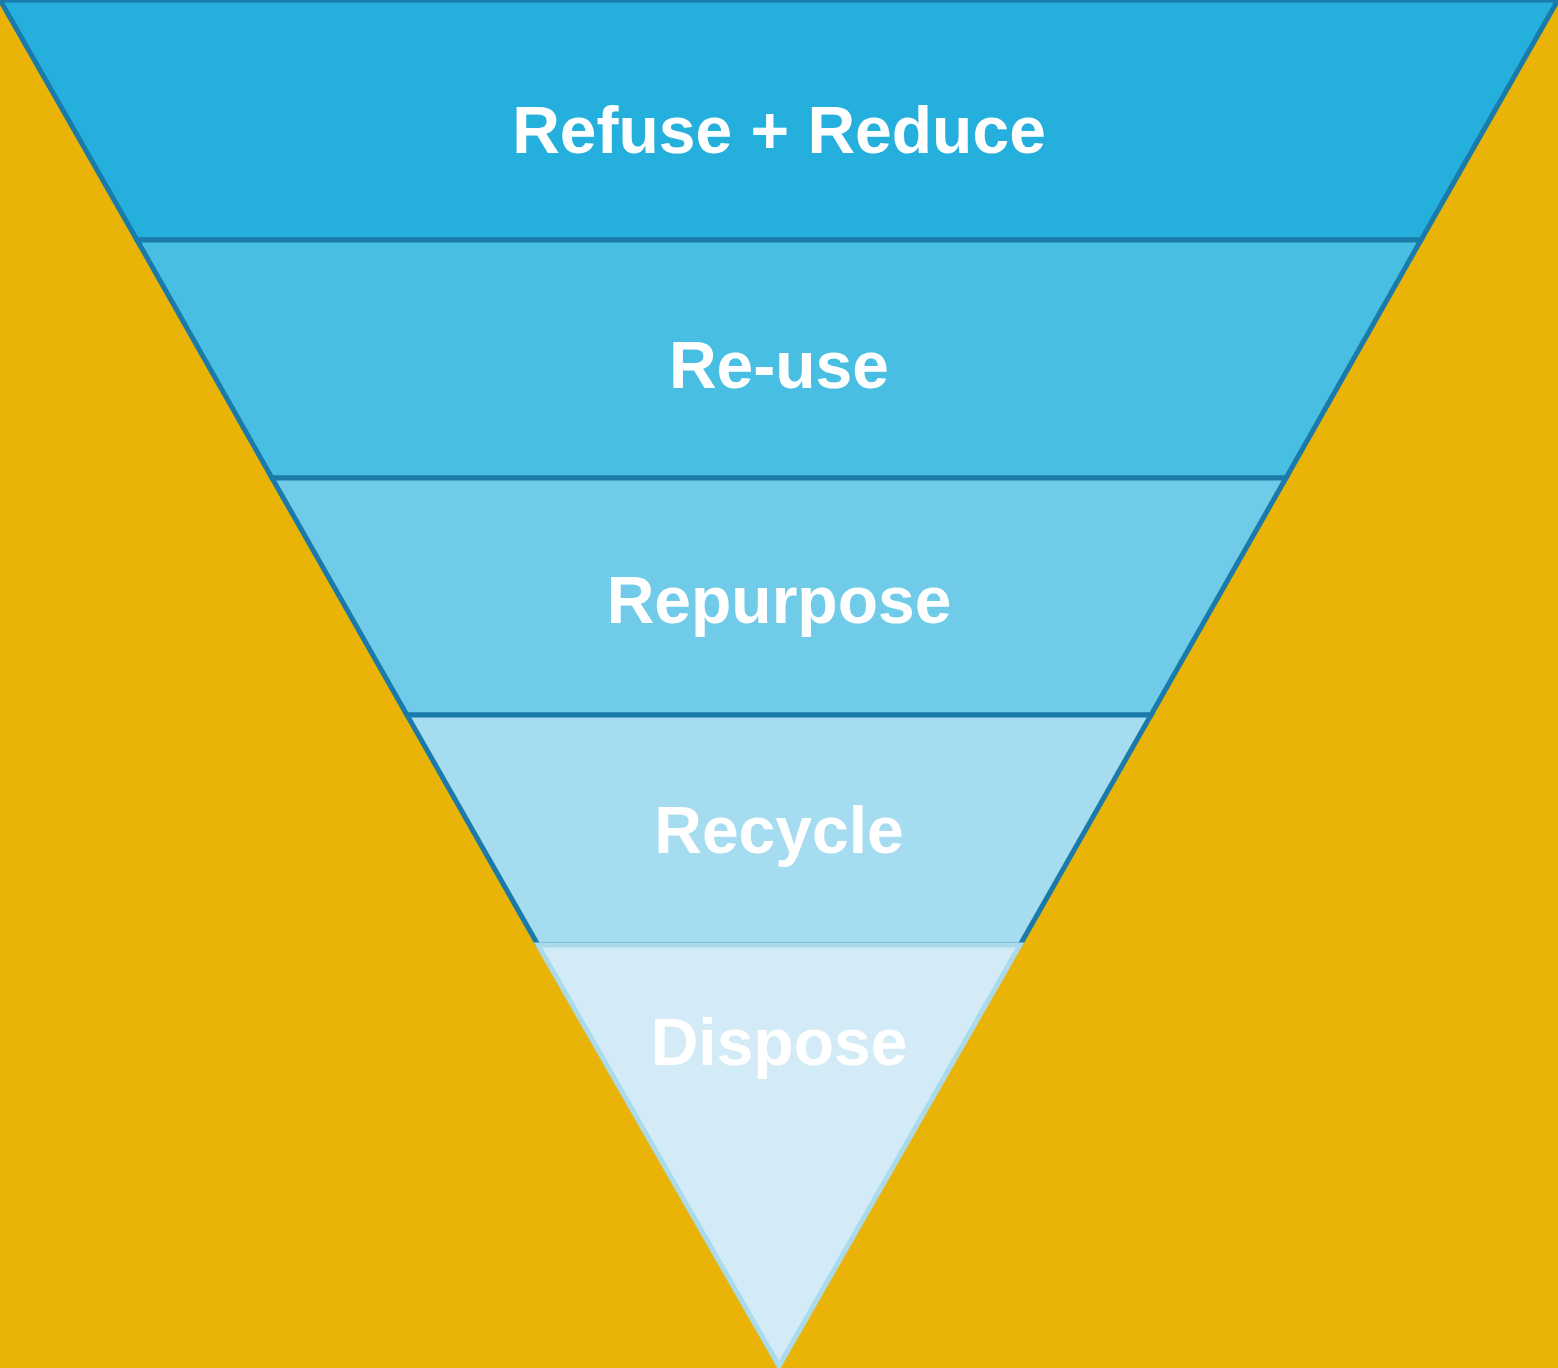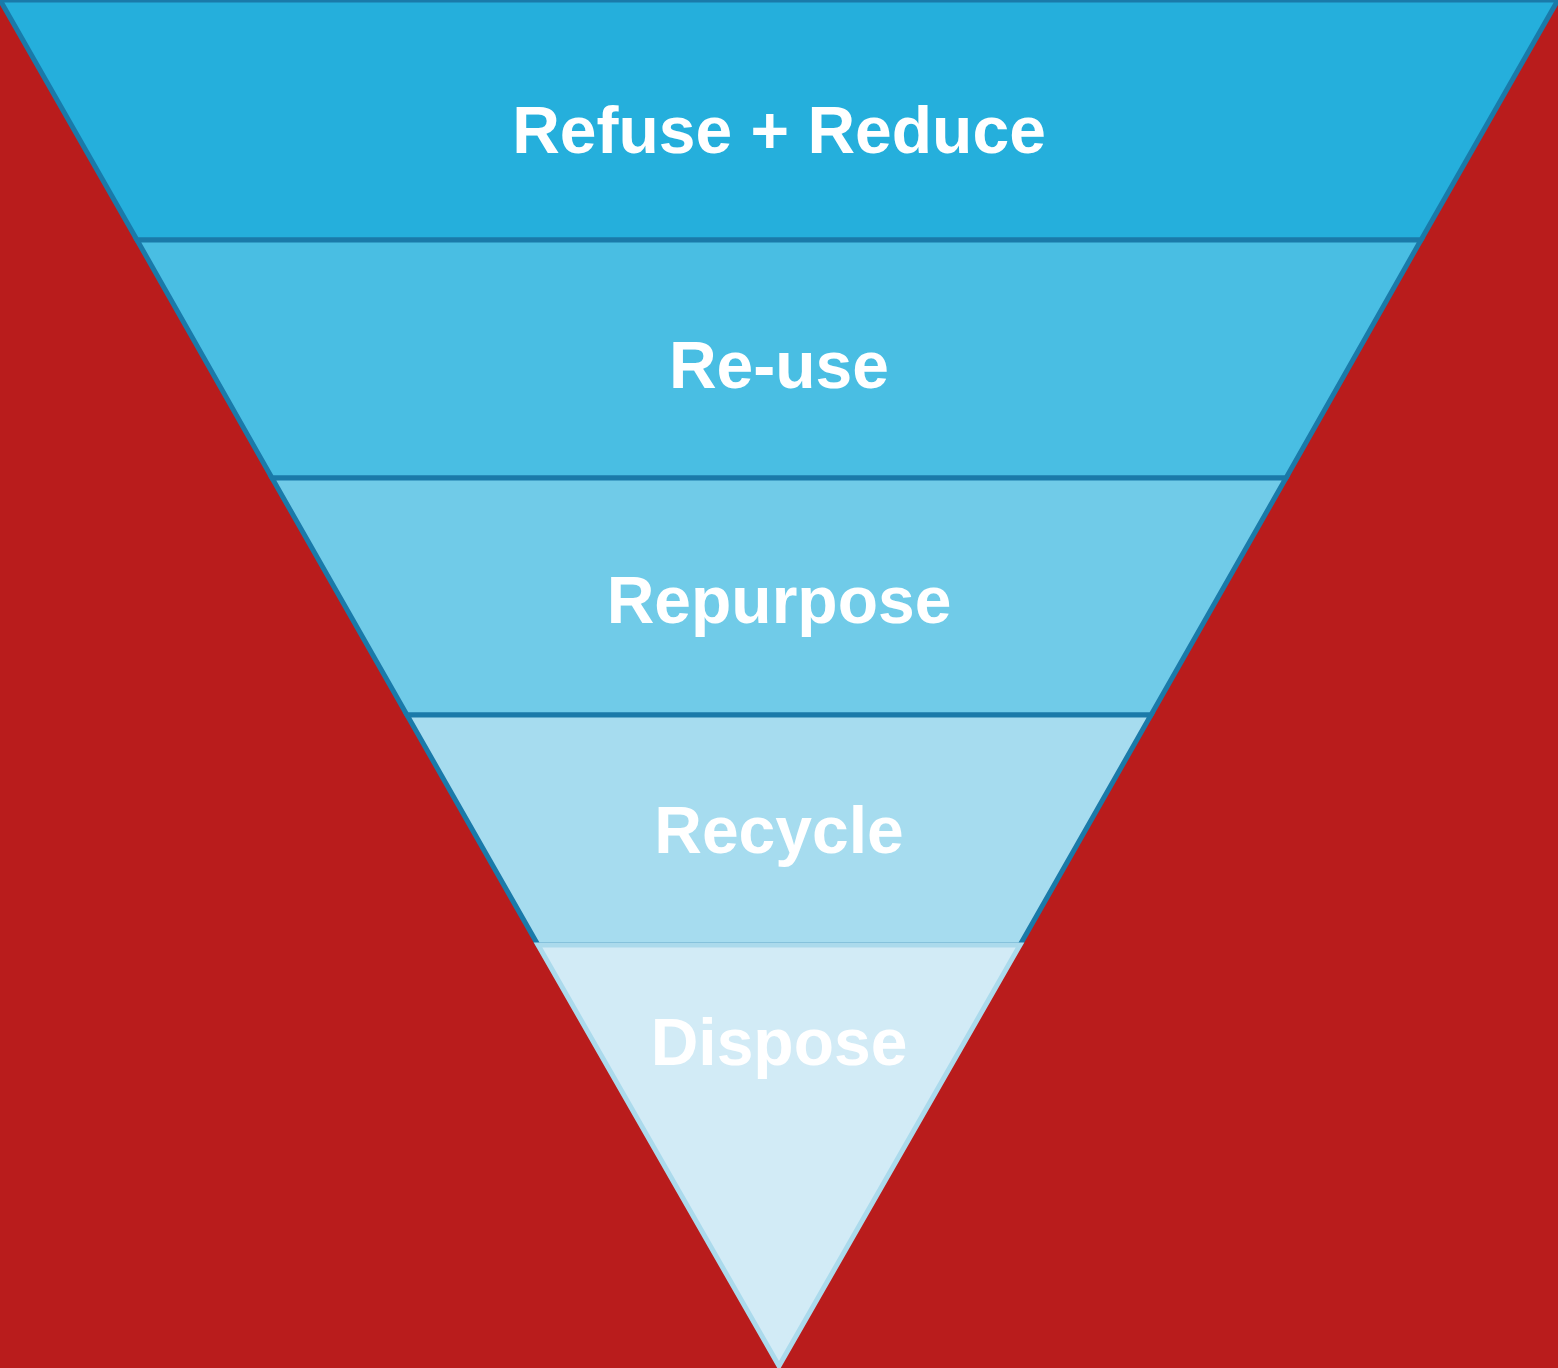--- a/index.html
+++ b/index.html
@@ -4,21 +4,21 @@
 <style>
   html, body {
     margin: 0;
     padding: 0;
     background: #ffffff;
   }
   .stage {
     width: 1558px;
     height: 1368px;
     margin: 0 auto;
-    background: #b91c1c;
+    background: #eab308;
   }
   .stage svg {
     display: block;
     width: 100%;
     height: 100%;
   }
   .band {
     stroke-width: 5;
     stroke-linejoin: miter;
   }

